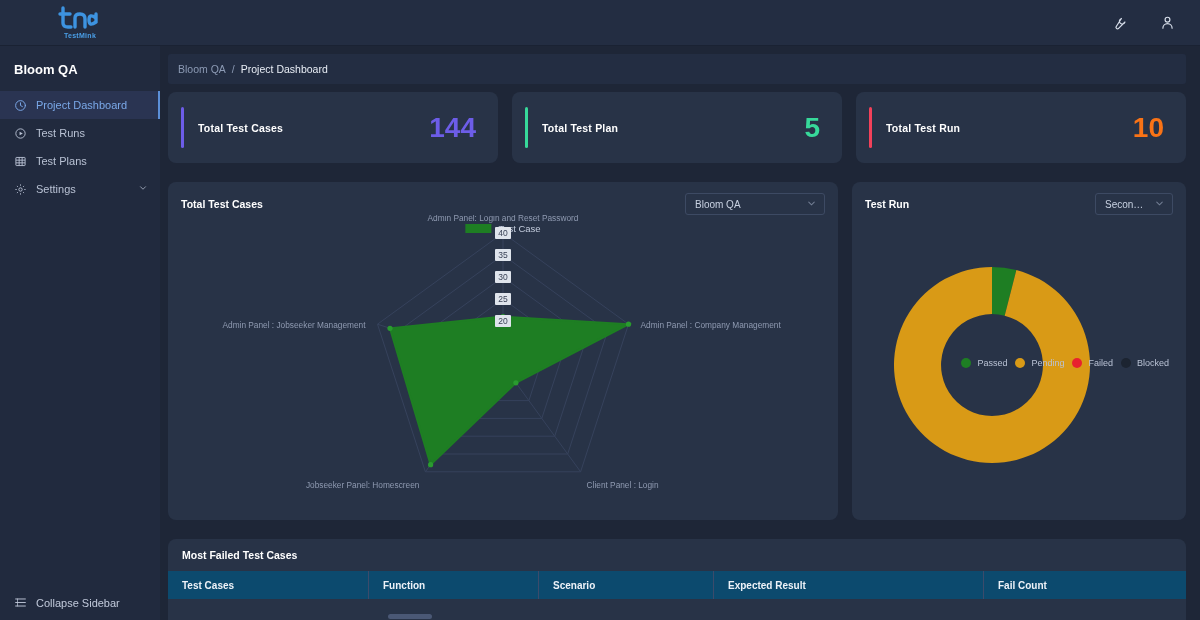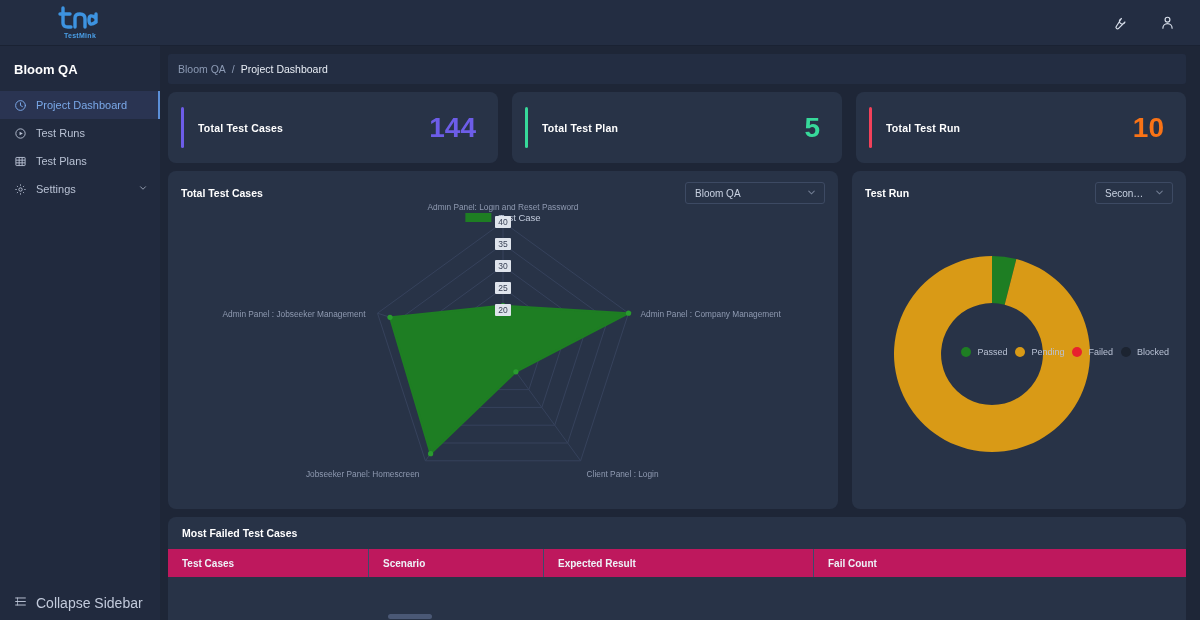--- a/index.html
+++ b/index.html
@@ -38,34 +38,34 @@
     cursor: pointer; position: relative;
   }
   .nav-item .ic { width: 13px; height: 13px; display: flex; align-items: center; justify-content: center; flex: 0 0 13px; }
   .nav-item.active { background: #2a3452; color: #7aa8e8; }
   .nav-item.active::after {
     content: ""; position: absolute; right: 0; top: 0; bottom: 0; width: 2px; background: #5b8fd8;
   }
   .nav-item .chev { margin-left: auto; margin-right: 12px; opacity: .75; }
   .side-footer {
     margin-top: auto; height: 34px; display: flex; align-items: center; gap: 9px;
-    padding-left: 14px; font-size: 14px; color: #c2cadb; cursor: pointer;
+    padding-left: 14px; font-size: 11px; color: #c2cadb; cursor: pointer;
   }
 
   
   .main { flex: 1; background: #1e2637; display: flex; flex-direction: column; min-width: 0; }
   .crumbbar {
     height: 30px; background: #232d42; display: flex; align-items: center;
     padding-left: 10px; font-size: 10.5px; margin: 8px 14px 0 8px; border-radius: 3px;
   }
   .crumb-dim { color: #8c9ab4; }
   .crumb-sep { color: #8c9ab4; margin: 0 6px; }
   .crumb-cur { color: #e8edf5; }
 
-  .content { flex: 1; padding: 8px 14px 0 8px; display: flex; flex-direction: column; gap: 8px; min-height: 0; }
+  .content { flex: 1; padding: 8px 14px 0 8px; display: flex; flex-direction: column; gap: 19px; min-height: 0; }
 
   
   .cards { display: flex; gap: 14px; flex: 0 0 71px; }
   .card {
     flex: 1; background: #283347; border-radius: 8px;
     display: flex; align-items: center; padding: 0 22px 0 0; position: relative;
   }
   .card-bar { width: 3px; height: 41px; border-radius: 2px; margin: 0 14px 0 13px; }
   .card-label { font-size: 10.5px; font-weight: bold; color: #ffffff; letter-spacing: .2px; }
   .card-value { margin-left: auto; font-size: 28px; font-weight: 700; line-height: 1; }
@@ -100,21 +100,21 @@
   .donut-legend {
     position: absolute; right: 4px; top: 50%; transform: translateY(-40%);
     display: flex; flex-direction: row; gap: 8px;
   }
   .dl-row { display: flex; align-items: center; gap: 6px; font-size: 9px; color: #b9c2d4; }
   .dl-dot { width: 10px; height: 10px; border-radius: 50%; flex: 0 0 10px; }
 
   
   .table-card { background: #283347; border-radius: 8px 8px 0 0; padding: 10px 0 0 0; flex: 1; min-height: 0; position: relative; overflow: hidden; }
   .table-title { font-size: 10.5px; font-weight: bold; color: #ffffff; padding: 0 0 10px 14px; }
-  .thead { display: flex; background: #be185d; height: 28px; align-items: center; }
+  .thead { display: flex; background: #0c4a6e; height: 28px; align-items: center; }
   .th {
     font-size: 10px; font-weight: bold; color: #eef2f8; padding-left: 14px;
     border-left: 1px solid #3c4b6b; height: 28px; display: flex; align-items: center;
   }
   .th:first-child { border-left: none; }
   .th.c1 { flex: 0 0 200px; } .th.c2 { flex: 0 0 170px; } .th.c3 { flex: 0 0 175px; }
   .th.c4 { flex: 0 0 270px; } .th.c5 { flex: 1; }
   .hscroll { position: absolute; left: 220px; bottom: 1px; width: 44px; height: 5px; background: #4a5875; border-radius: 3px; }
 </style>
 </head>
@@ -334,20 +334,21 @@
                 </div>
               </div>
             </div>
           </div>
         </div>
 
         <div class="table-card">
           <div class="table-title">Most Failed Test Cases</div>
           <div class="thead">
             <div class="th c1">Test Cases</div>
+            <div class="th c2">Function</div>
             <div class="th c3">Scenario</div>
             <div class="th c4">Expected Result</div>
             <div class="th c5">Fail Count</div>
           </div>
           <div class="hscroll"></div>
         </div>
 
       </div>
     </div>
   </div>

